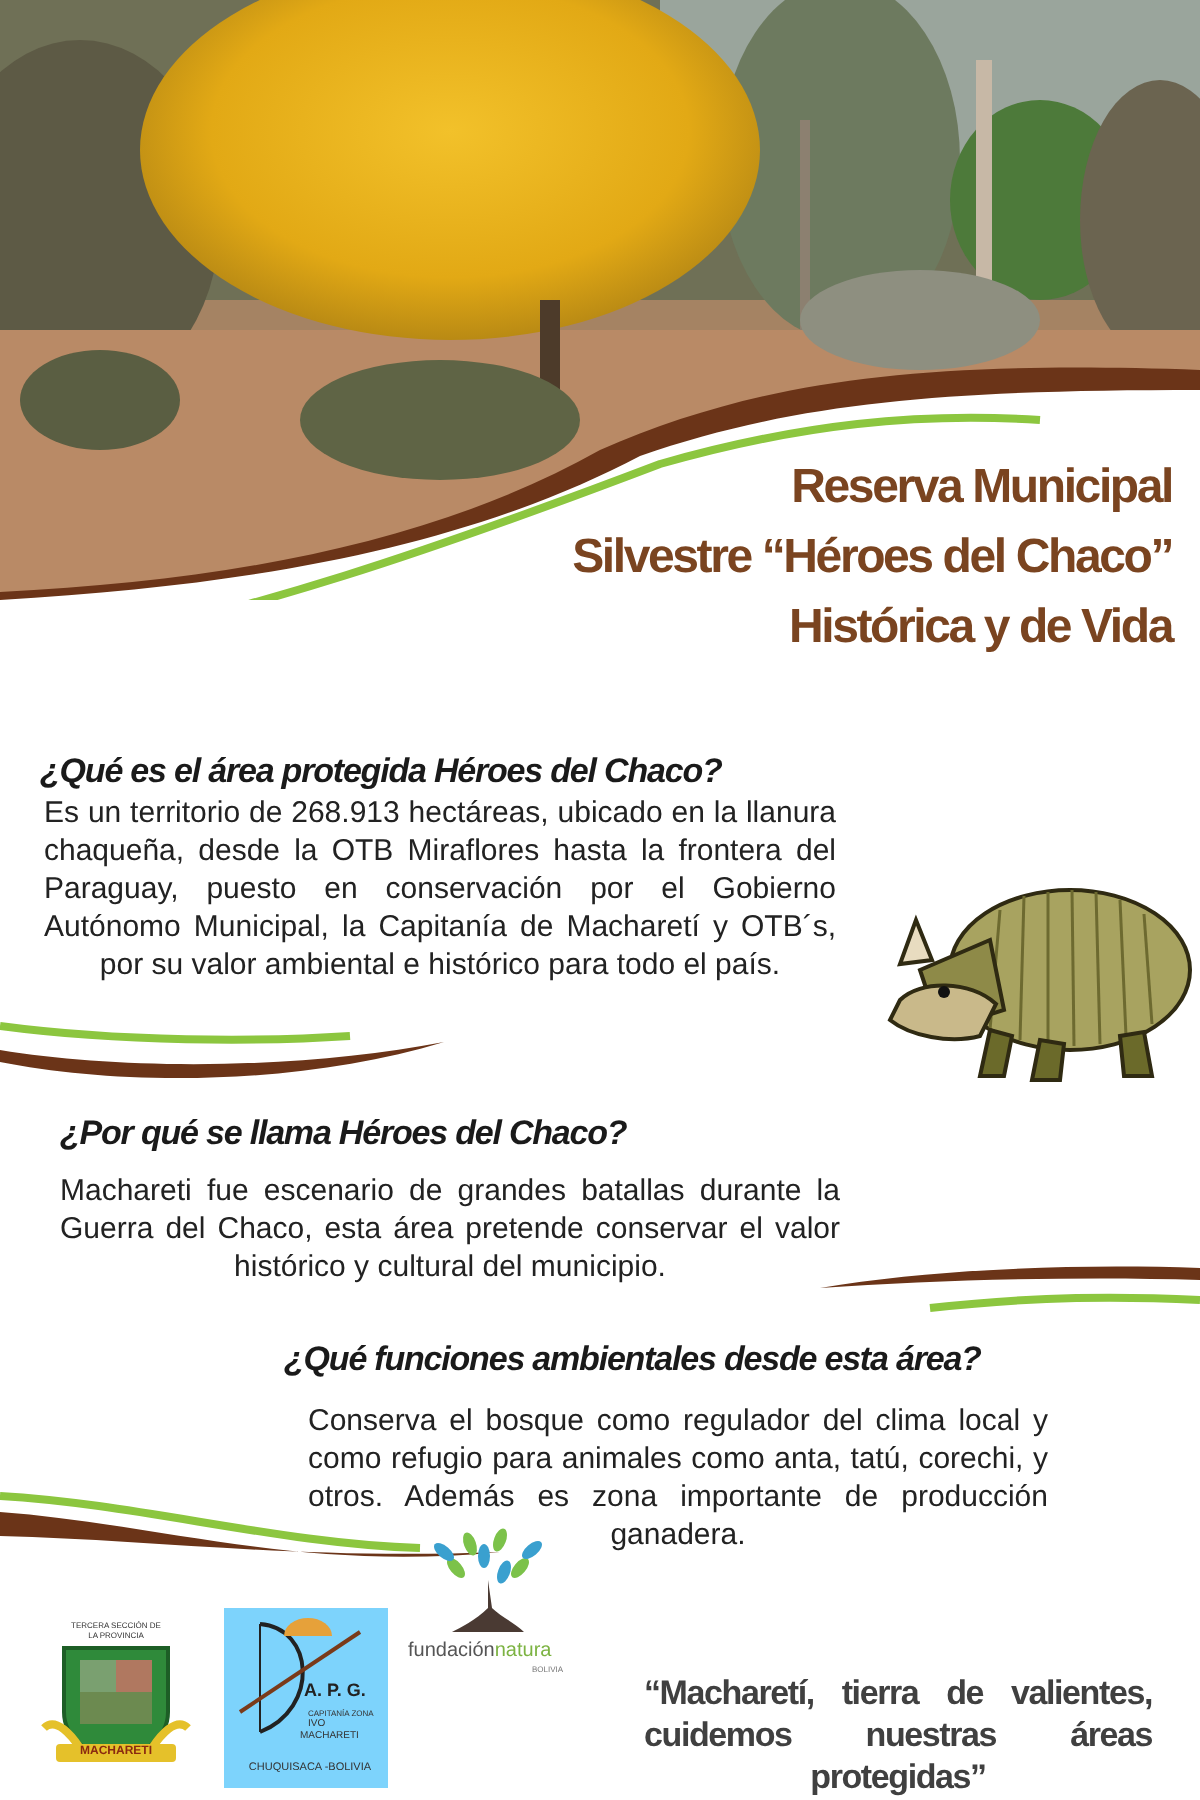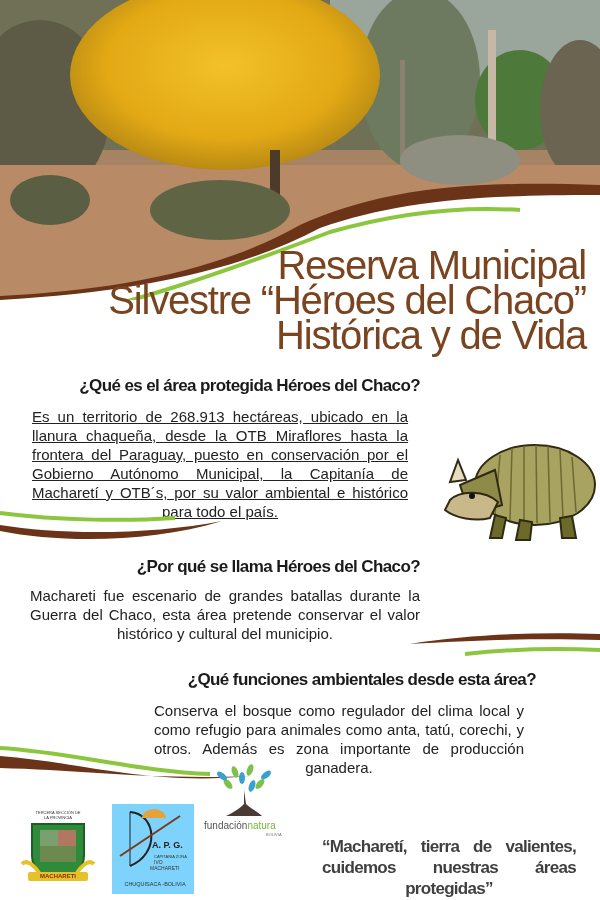--- a/index.html
+++ b/index.html
@@ -1,24 +1,24 @@
 <!DOCTYPE html>
 <html><head>
 <meta charset="utf-8">
 <style>
   html, body { margin:0; padding:0; }
   body { width:600px; height:900px; position:relative; overflow:hidden; background:#ffffff; font-family:"Liberation Sans", sans-serif; }
   .hero { position:absolute; left:0; top:0; width:600px; height:300px; overflow:hidden;
     background: linear-gradient(180deg,#7f8c86 0%,#6f7356 25%,#8a7052 55%,#b78a65 75%,#b98b68 100%); }
-  .title { position:absolute; right:14px; top:226px; text-align:right; color:#7a4420; font-weight:normal;
-    font-size:40px; line-height:35px; letter-spacing:-1.2px; font-family:"Liberation Sans Narrow","Liberation Sans",sans-serif;margin-top:22px; }
+  .title { position:absolute; right:14px; top:226px; text-align:right; color:#7a4420; font-weight:bold;
+    font-size:24px; line-height:35px; letter-spacing:-1.2px; font-family:"Liberation Sans Narrow","Liberation Sans",sans-serif; }
   .sec { position:absolute; color:#222; font-size:15px; line-height:19px; }
   .sec h2 { margin:0; font-size:17px; font-weight:bold; letter-spacing:-0.6px; color:#1a1a1a; }
   .justify { text-align:justify; text-align-last:center; }
-  .center { text-align:right; }
+  .center { text-align:left;font-style:italic; }
   .swoosh { position:absolute; }
   .logo { position:absolute; }
   .slogan { position:absolute; left:322px; top:836px; width:254px; color:#404040; font-weight:bold;
     font-size:17px; line-height:21px; text-align:justify; text-align-last:center; letter-spacing:-0.7px; }
 </style>
 </head>
 <body>
 
 <div class="hero">
   <svg width="600" height="300" viewBox="0 0 600 300">
@@ -52,21 +52,21 @@
 </div>
 
 <div class="title">
   <div>Reserva Municipal</div>
   <div>Silvestre “Héroes del Chaco”</div>
   <div>Histórica y de Vida</div>
 </div>
 
 <div class="sec" style="left:20px; top:376px; width:400px;">
   <h2 class="center">¿Qué es el área protegida Héroes del Chaco?</h2>
-  <p class="justify" style="margin:12px;text-decoration:underline;">Es un territorio de 268.913 hectáreas, ubicado en la llanura chaqueña, desde la OTB Miraflores hasta la frontera del Paraguay, puesto en conservación por el Gobierno Autónomo Municipal, la Capitanía de Macharetí y OTB´s, por su valor ambiental e histórico para todo el país.</p>
+  <p class="justify" style="margin:2px;">Es un territorio de 268.913 hectáreas, ubicado en la llanura chaqueña, desde la OTB Miraflores hasta la frontera del Paraguay, puesto en conservación por el Gobierno Autónomo Municipal, la Capitanía de Macharetí y OTB´s, por su valor ambiental e histórico para todo el país.</p>
 </div>
 
 <svg style="position:absolute; left:440px; top:430px;" width="160" height="115" viewBox="0 0 160 115">
   <ellipse cx="95" cy="55" rx="60" ry="40" fill="#a8a360" stroke="#2f2a12" stroke-width="2"></ellipse>
   <g stroke="#6d6a30" stroke-width="1.5">
     <line x1="60" y1="25" x2="55" y2="85"></line>
       <line x1="72" y1="18" x2="70" y2="90"></line>
       <line x1="84" y1="16" x2="84" y2="92"></line>
     <line x1="96" y1="15" x2="97" y2="93"></line>
       <line x1="108" y1="16" x2="110" y2="92"></line>

